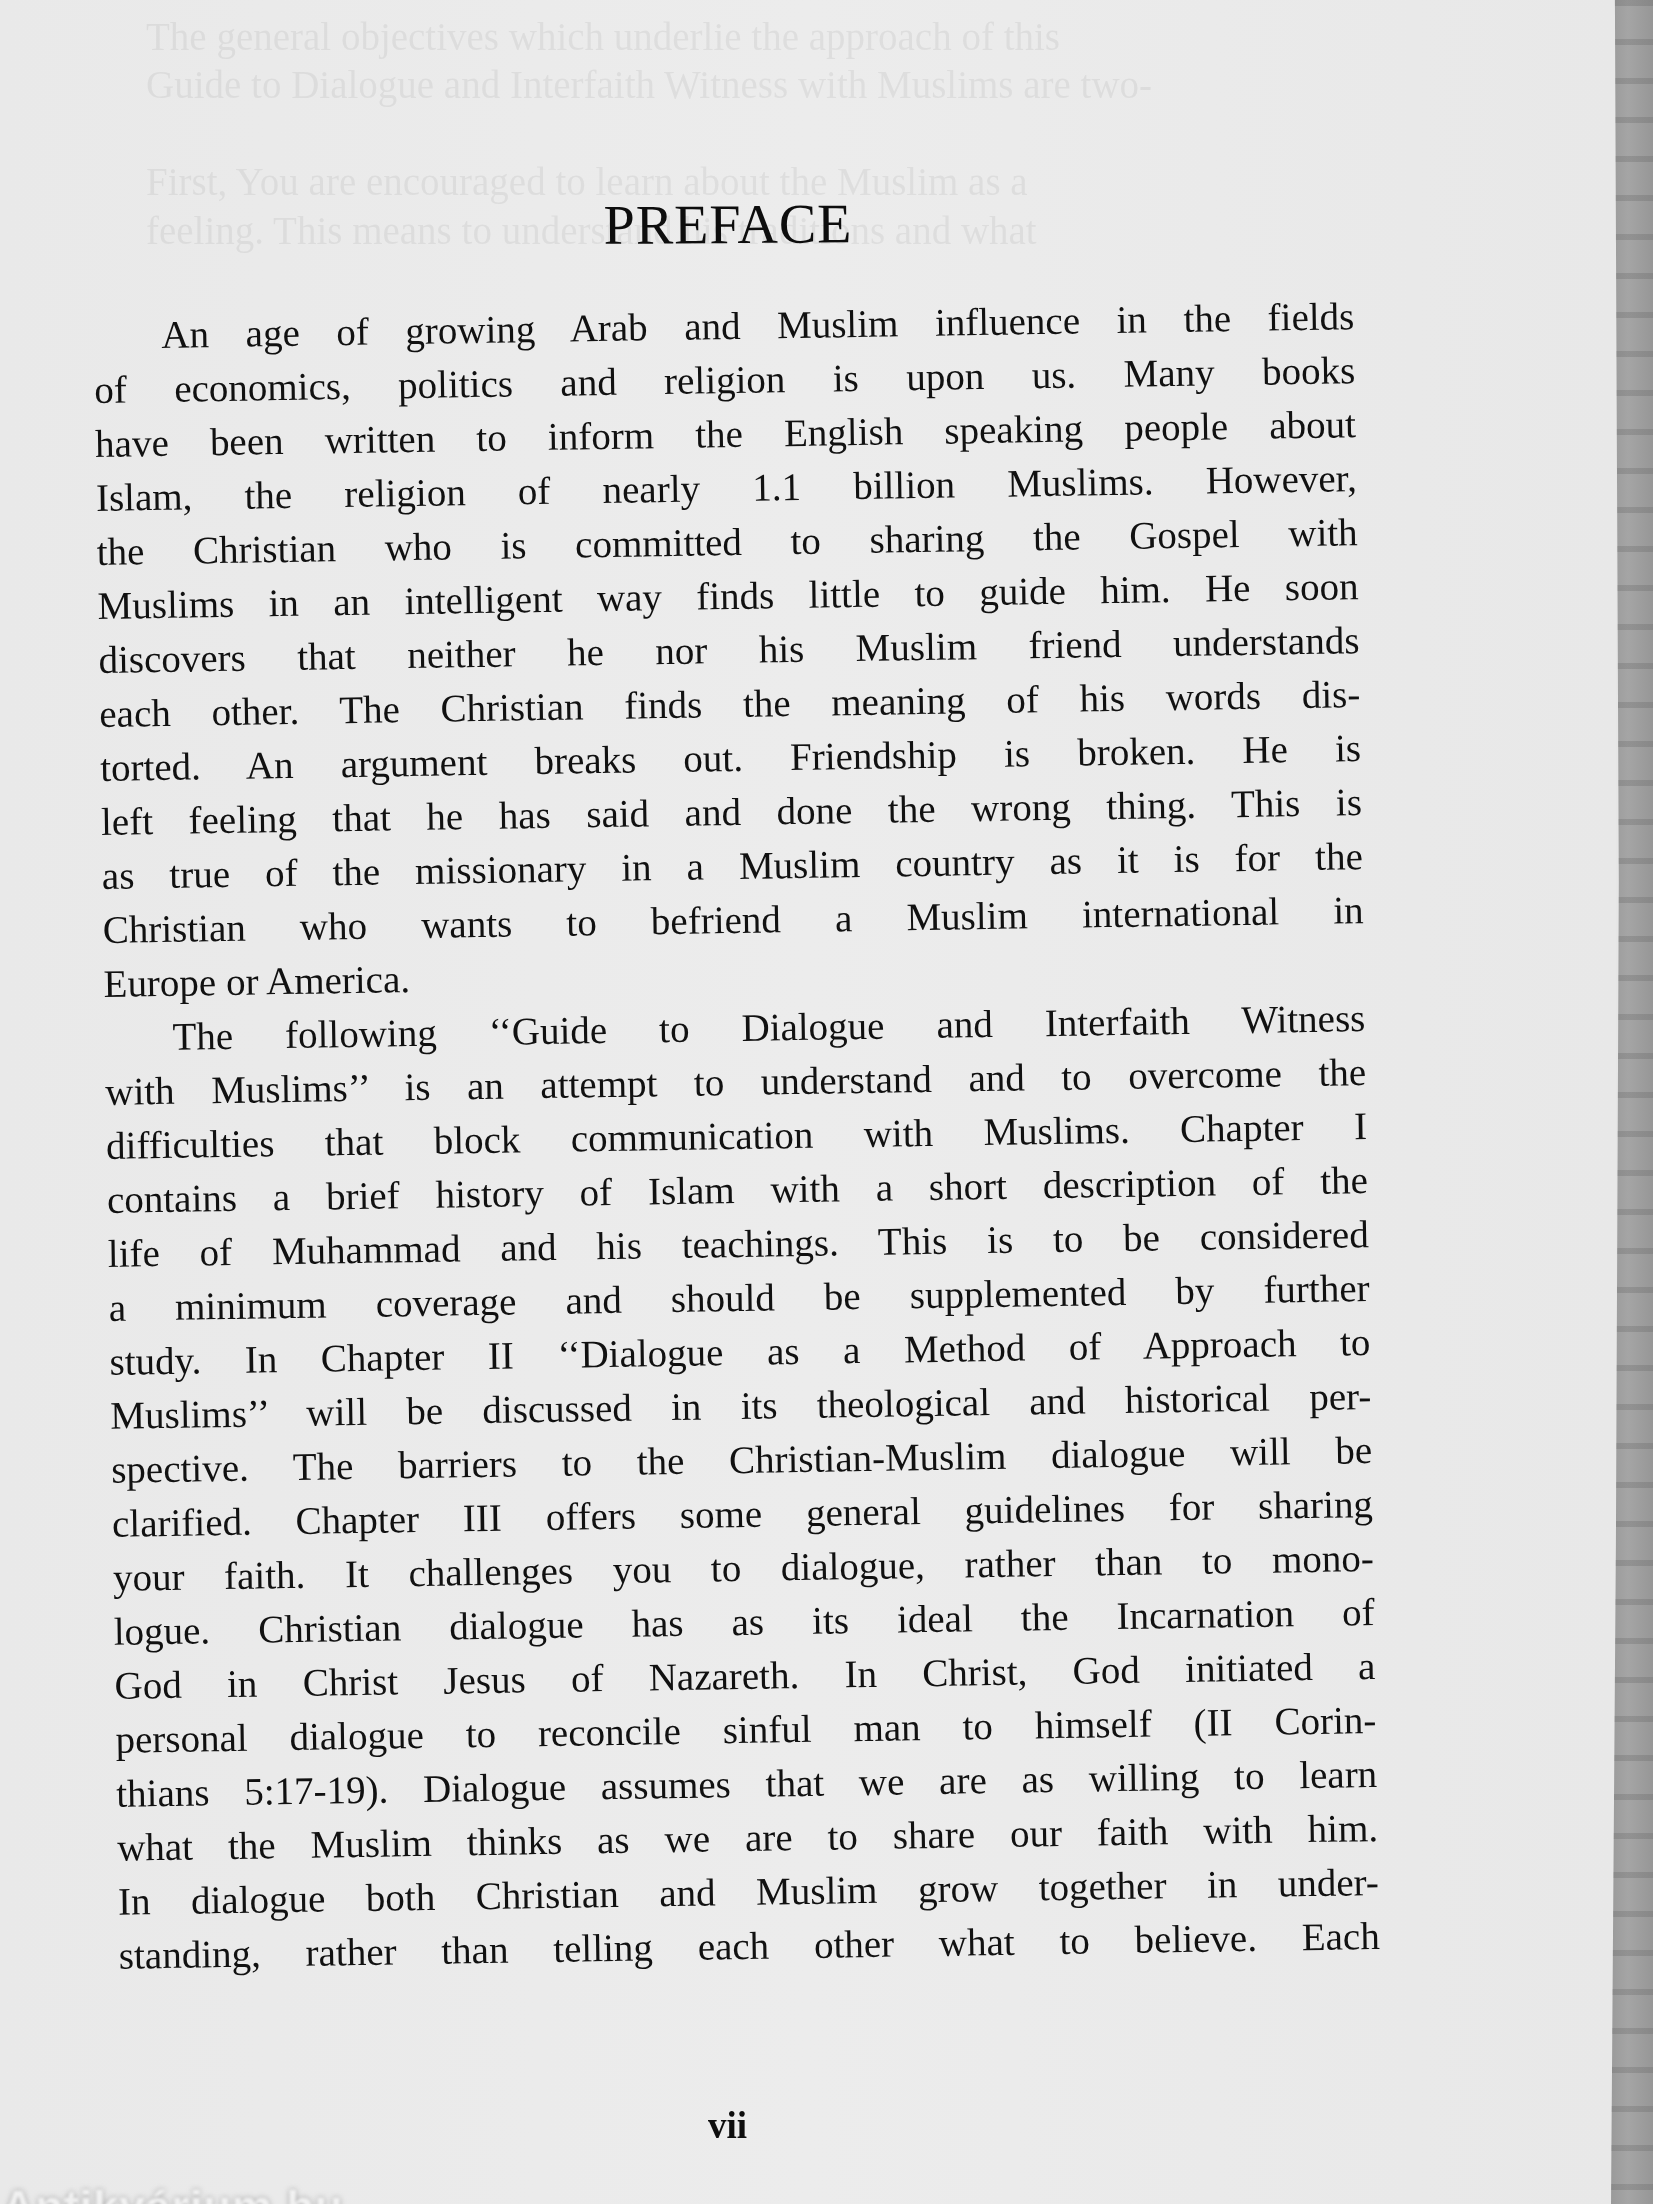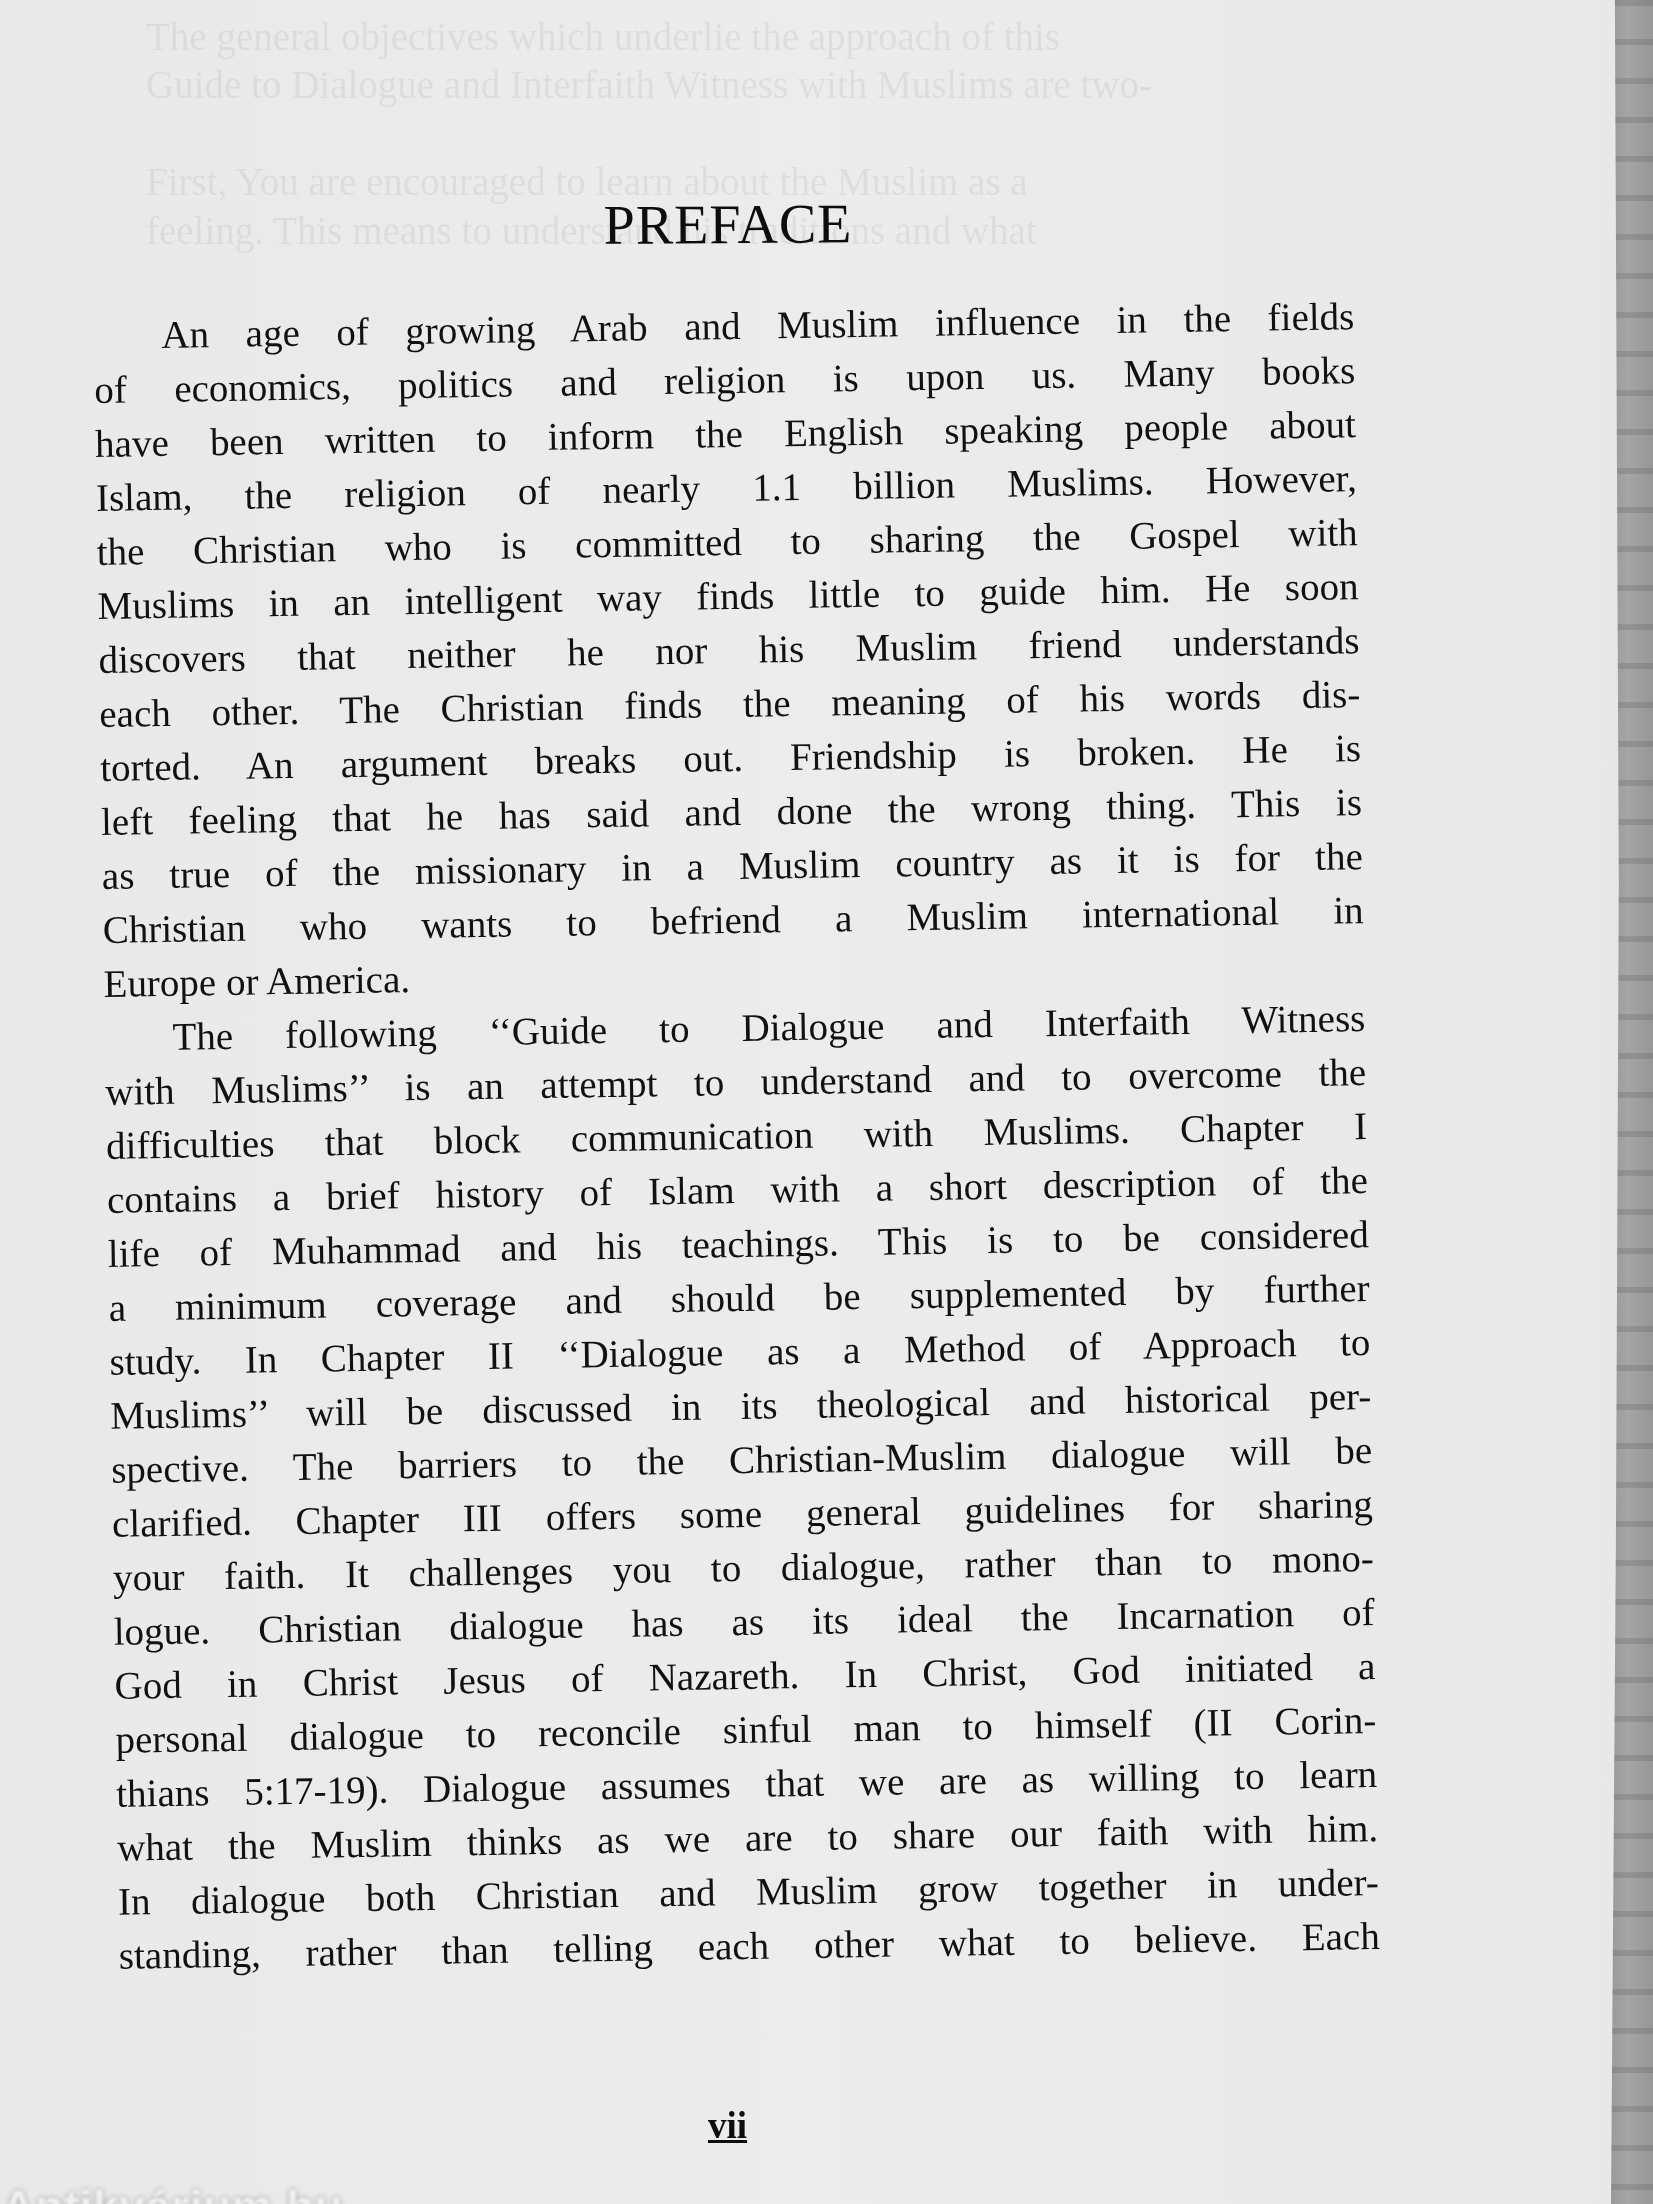--- a/index.html
+++ b/index.html
@@ -71,21 +71,20 @@
   }
   .line.indent { padding-left: 68px; }
   .line.last { text-align-last: left; }
   .page-number {
     position: absolute;
     left: 708px;
     top: 2104px;
     font-size: 37px;
     font-weight: bold;
     color: #0d0d0d;
-    text-decoration: underline;
   }
   .watermark {
     position: absolute;
     left: 1.9px;
     top: 2181px;
     font-family: "Liberation Sans", "DejaVu Sans", sans-serif;
     font-weight: bold;
     font-size: 45px;
     color: rgba(255,255,255,0.85);
     text-shadow: 0 0 5.8px rgba(120,120,120,0.8);

